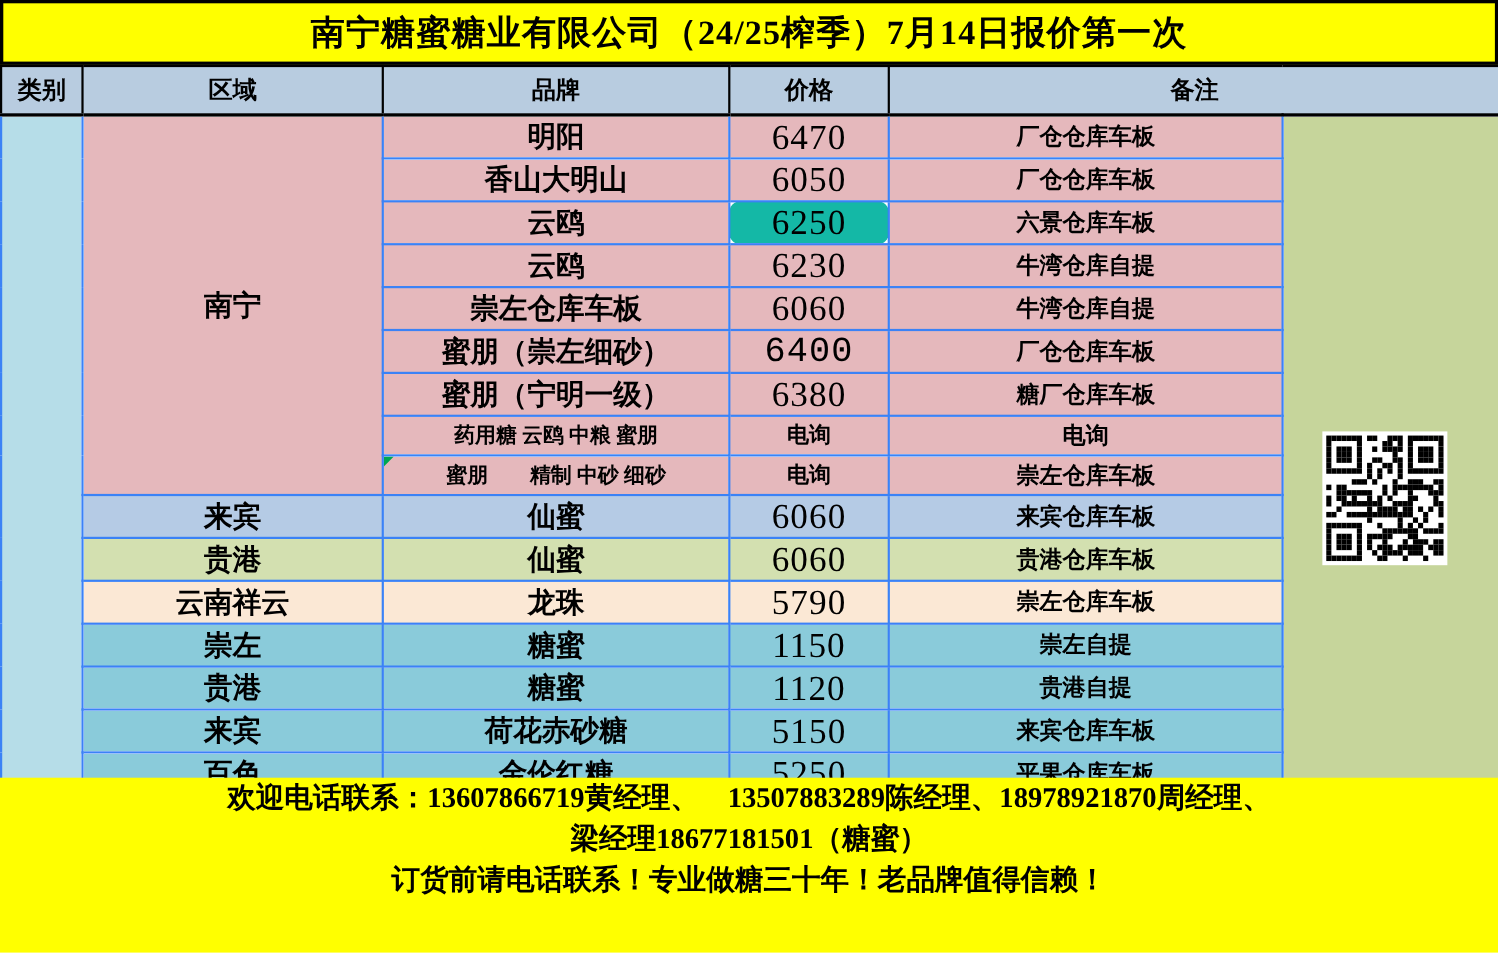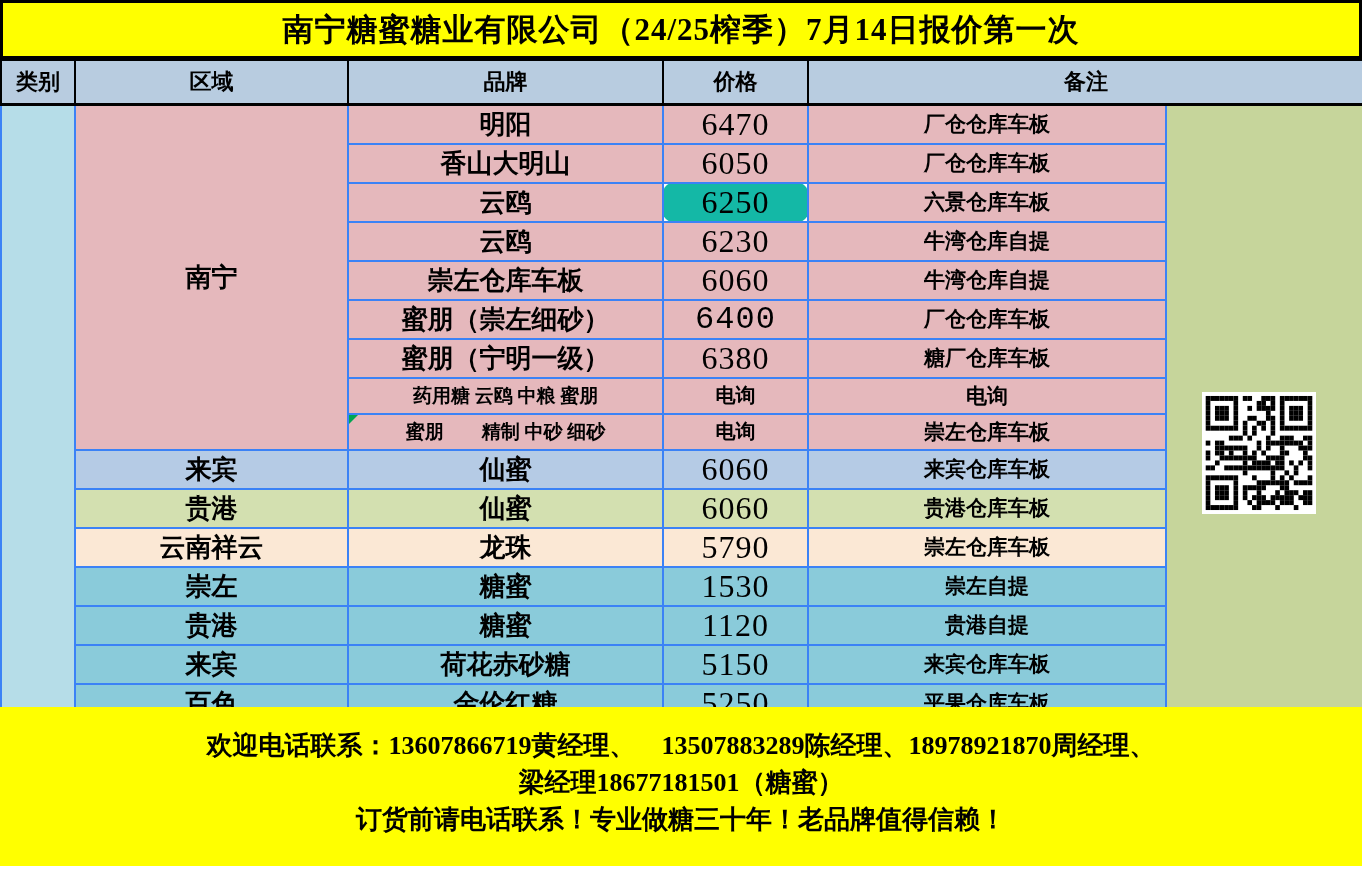--- a/index.html
+++ b/index.html
@@ -55,21 +55,21 @@
     border-top:9px solid #00a651; border-right:9px solid transparent;
   }
   
   .qr {
     position:absolute; left:35px; top:286px;
     width:114px; height:122px; display:block;
   }
   
   .footer {
     position:absolute; left:0; top:707px; width:1362px; height:159px;
-    padding-top:20px; text-align:center;
+    text-align:center;
   }
   .footer-line {
     font-size:26px; font-weight:bold; color:#000; line-height:37px;
     white-space:nowrap;
   }
 </style>
 </head>
 <body>
 
 <div class="sheet">
@@ -441,21 +441,21 @@
         </tr>
         <tr class="r40">
           <td class="region-cell" rowspan="1" style="background: rgb(251, 232, 213);">云南祥云</td>
           <td class="brand-cell" style="background: rgb(251, 232, 213);">龙珠</td>
           <td class="price-cell num" style="background: rgb(251, 232, 213);">5790</td>
           <td class="note-cell" style="background: rgb(251, 232, 213);">崇左仓库车板</td>
         </tr>
         <tr class="r40">
           <td class="region-cell" rowspan="1" style="background: rgb(138, 203, 218);">崇左</td>
           <td class="brand-cell" style="background: rgb(138, 203, 218);">糖蜜</td>
-          <td class="price-cell num" style="background: rgb(138, 203, 218);">1530</td>
+          <td class="price-cell num" style="background: rgb(138, 203, 218);">1150</td>
           <td class="note-cell" style="background: rgb(138, 203, 218);">崇左自提</td>
         </tr>
         <tr class="r40">
           <td class="region-cell" rowspan="1" style="background: rgb(138, 203, 218);">贵港</td>
           <td class="brand-cell" style="background: rgb(138, 203, 218);">糖蜜</td>
           <td class="price-cell num" style="background: rgb(138, 203, 218);">1120</td>
           <td class="note-cell" style="background: rgb(138, 203, 218);">贵港自提</td>
         </tr>
         <tr class="r40">
           <td class="region-cell" rowspan="1" style="background: rgb(138, 203, 218);">来宾</td>

